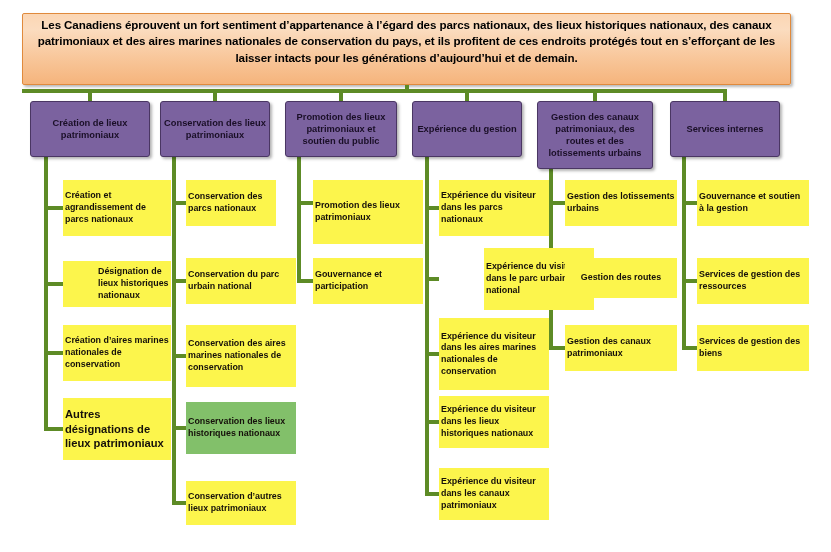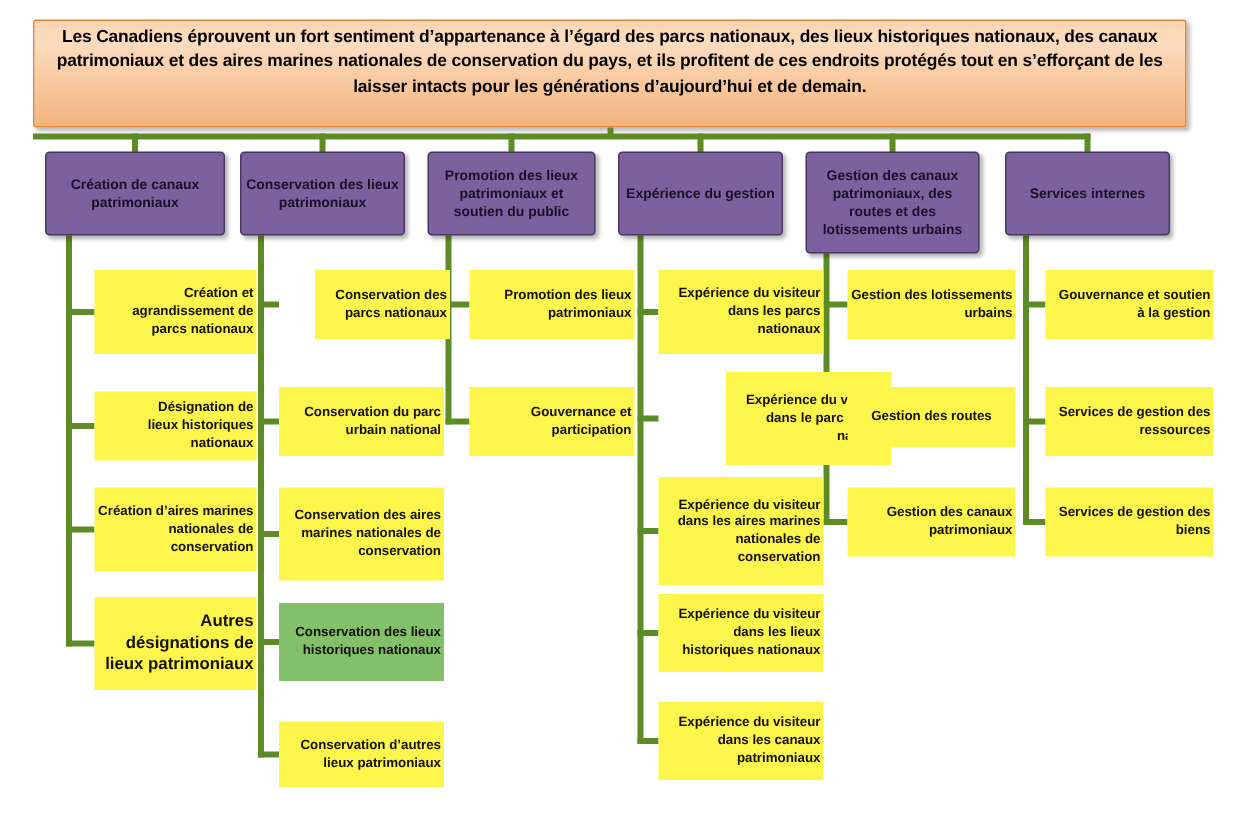--- a/index.html
+++ b/index.html
@@ -65,21 +65,21 @@
     background:#fcf54c;
     border:0;
     display:flex;align-items:center;justify-content:center;
     padding:2px 2px;
   }
   .sub.green{background:#82c06a;}
   .sub-text{
     font-size:8.9px;
     line-height:1.32;
     color:#15100a;
-    text-align:right;
+    text-align:left;
     font-weight:700;
   }
   .sub.big .sub-text{font-size:11.2px;line-height:1.30;}
 </style>
 </head>
 <body>
 
 <div id="canvas">
 
   <div class="banner">
@@ -119,56 +119,56 @@
       <div class="line branch" style="left: 549px; top: 276px; width: 16px; height: 4px;"></div>
       <div class="line branch" style="left: 549px; top: 346px; width: 16px; height: 4px;"></div>
       <div class="line vstem" style="left: 723px; top: 89px; width: 4px; height: 13px;"></div>
       <div class="line vstem" style="left: 682px; top: 157px; width: 4px; height: 193px;"></div>
       <div class="line branch" style="left: 682px; top: 201px; width: 15px; height: 4px;"></div>
       <div class="line branch" style="left: 682px; top: 279px; width: 15px; height: 4px;"></div>
       <div class="line branch" style="left: 682px; top: 346px; width: 15px; height: 4px;"></div>
     </div>
   <div id="nodes">
       <div class="prog" style="left: 30px; top: 101px; width: 120px; height: 56px;">
-        <div class="prog-text">Création de canaux patrimoniaux</div>
+        <div class="prog-text">Création de lieux patrimoniaux</div>
       </div>
       <div class="sub" style="left: 63px; top: 180px; width: 108px; height: 56px;">
         <div class="sub-text">Création et agrandissement de parcs nationaux</div>
       </div>
       <div class="sub" style="left: 63px; top: 261px; width: 108px; height: 46px; padding-left: 35px;">
         <div class="sub-text">Désignation de lieux historiques nationaux</div>
       </div>
       <div class="sub" style="left: 63px; top: 325px; width: 108px; height: 56px;">
         <div class="sub-text">Création d’aires marines nationales de conservation</div>
       </div>
       <div class="sub big" style="left: 63px; top: 398px; width: 108px; height: 62px;">
         <div class="sub-text">Autres désignations de lieux patrimoniaux</div>
       </div>
       <div class="prog" style="left: 160px; top: 101px; width: 110px; height: 56px;">
         <div class="prog-text">Conservation des lieux patrimoniaux</div>
       </div>
-      <div class="sub" style="left: 186px; top: 180px; width: 90px; height: 46px; margin-left: 24px;">
+      <div class="sub" style="left: 186px; top: 180px; width: 90px; height: 46px;">
         <div class="sub-text">Conservation des parcs nationaux</div>
       </div>
       <div class="sub" style="left: 186px; top: 258px; width: 110px; height: 46px;">
         <div class="sub-text">Conservation du parc urbain national</div>
       </div>
       <div class="sub" style="left: 186px; top: 325px; width: 110px; height: 62px;">
         <div class="sub-text">Conservation des aires marines nationales de conservation</div>
       </div>
       <div class="sub green" style="left: 186px; top: 402px; width: 110px; height: 52px;">
         <div class="sub-text">Conservation des lieux historiques nationaux</div>
       </div>
       <div class="sub" style="left: 186px; top: 481px; width: 110px; height: 44px;">
         <div class="sub-text">Conservation d’autres lieux patrimoniaux</div>
       </div>
       <div class="prog" style="left: 285px; top: 101px; width: 112px; height: 56px;">
         <div class="prog-text">Promotion des lieux patrimoniaux et soutien du public</div>
       </div>
-      <div class="sub" style="left: 313px; top: 180px; width: 110px; height: 46px;">
+      <div class="sub" style="left: 313px; top: 180px; width: 110px; height: 64px;">
         <div class="sub-text">Promotion des lieux patrimoniaux</div>
       </div>
       <div class="sub" style="left: 313px; top: 258px; width: 110px; height: 46px;">
         <div class="sub-text">Gouvernance et participation</div>
       </div>
       <div class="prog" style="left: 412px; top: 101px; width: 110px; height: 56px;">
         <div class="prog-text">Expérience du gestion</div>
       </div>
       <div class="sub" style="left: 439px; top: 180px; width: 110px; height: 56px;">
         <div class="sub-text">Expérience du visiteur dans les parcs nationaux</div>

